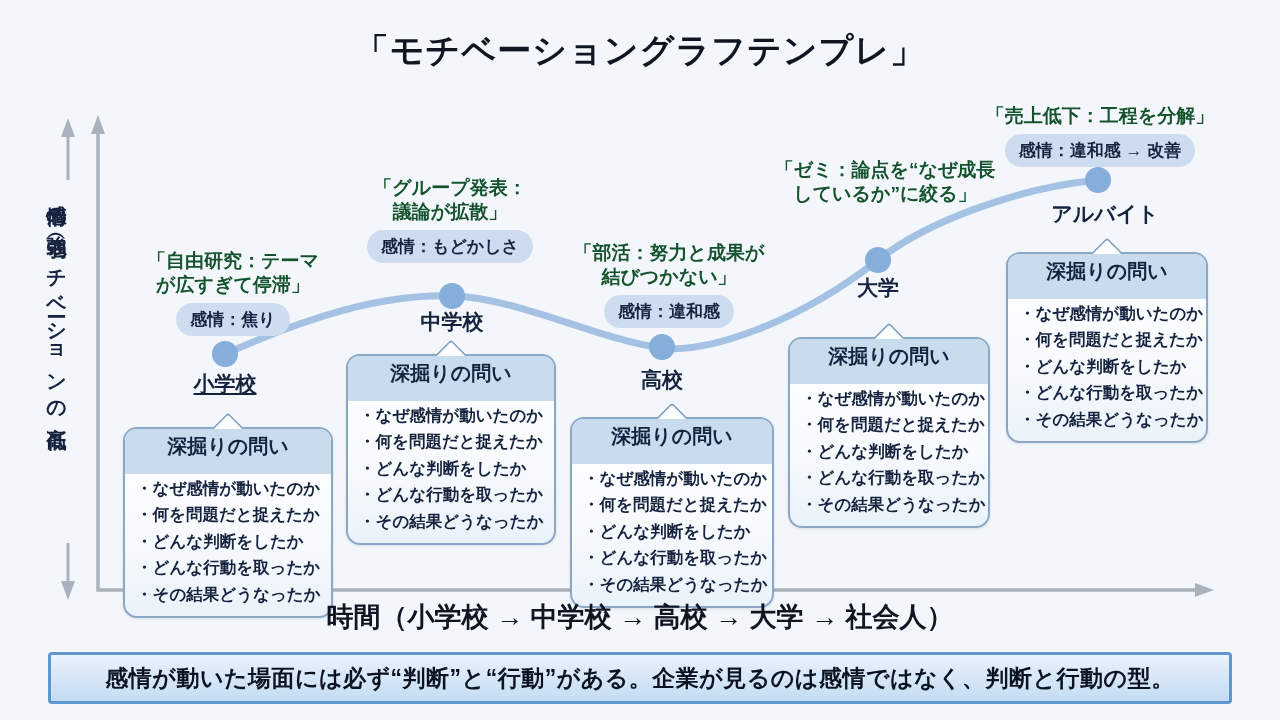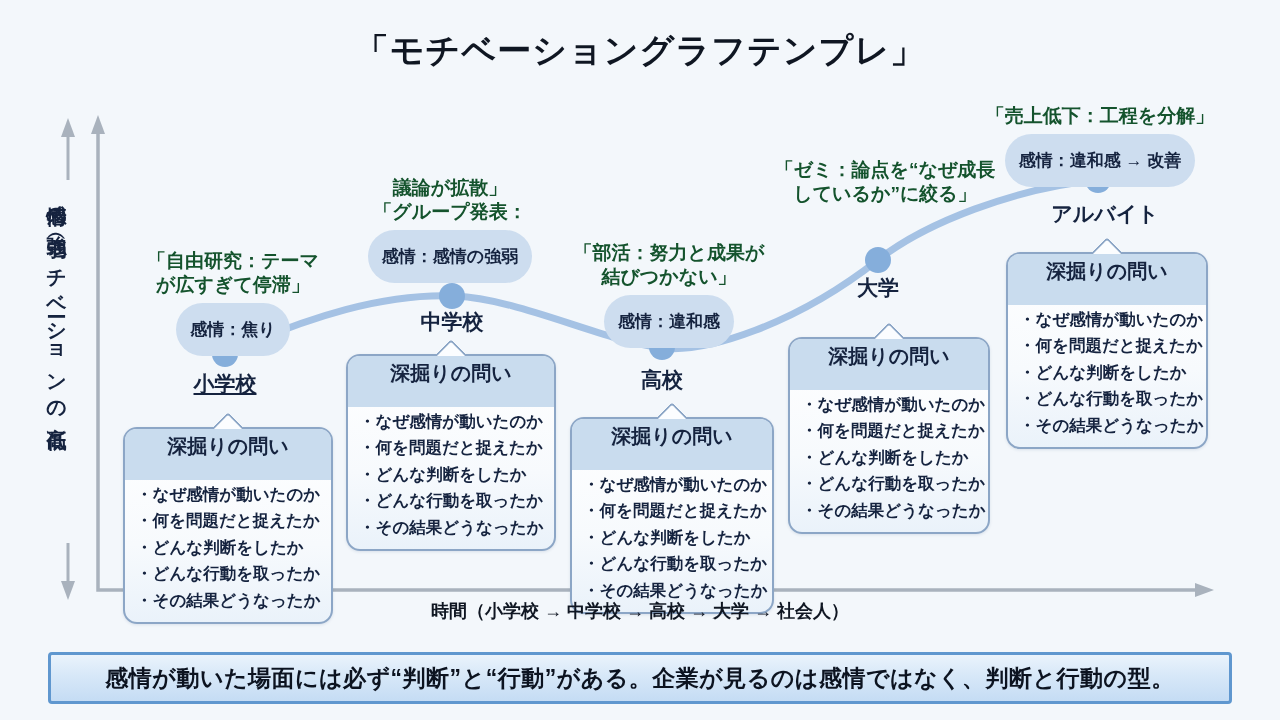--- a/index.html
+++ b/index.html
@@ -21,50 +21,50 @@
     display:flex;align-items:center;
   }
   .stage-label{
     font-size:21px;font-weight:bold;color:#15233f;text-align:center;
   }
   .event{ text-align:center; }
   .ev-title{ font-size:19px;font-weight:bold;color:#14532d;line-height:1.26; }
   .badge{
     display:inline-block;margin-top:6px;
     background:#cdddef;border-radius:999px;
-    padding:15px 14px;font-size:17px;font-weight:bold;color:#15233f;
+    padding:5px 14px;font-size:17px;font-weight:bold;color:#15233f;
     white-space:nowrap;
   }
   .dd-box{
     border:2.5px solid #8ca6c6;border-radius:14px;
     background:linear-gradient(180deg,#ffffff 0%,#f7fafd 60%,#eaf2fa 100%);
     box-shadow:0 1px 3px rgba(70,100,140,.15);
   }
   .dd-notch{
     position:absolute;top:-12px;left:50%;
     width:22px;height:22px;
     transform:translateX(-50%) rotate(45deg);
     background:#fbfdff;
     border-top:2.5px solid #8ca6c6;border-left:2.5px solid #8ca6c6;
     border-top-left-radius:4px;
   }
   .dd-header{
     background:#c9dcee;border-radius:11px 11px 0 0;
     text-align:center;font-size:20px;font-weight:bold;color:#15233f;
-    padding:4px 0 20px 0;position:relative;
+    padding:4px 0 14px 0;position:relative;
   }
   .dd-body{ padding:1px 9px 9px 11px; }
   .dd-bullet{
     font-size:16.5px;font-weight:bold;color:#15233f;line-height:1.6;
     white-space:nowrap;
   }
   .dd-bullet::before{ content:"・"; }
   .x-label{
     top:599px;left:0;width:1280px;text-align:center;
-    font-size:18px;font-weight:bold;color:#0f1622;
+    font-size:27px;font-weight:bold;color:#0f1622;
   }
   .footer-banner{
     left:48px;top:652px;width:1184px;height:52px;
     border:3px solid #5f97cf;border-radius:4px;box-sizing:border-box;
     background:linear-gradient(180deg,#eaf3fc 0%,#d7e8f8 45%,#c5dcf4 100%);
     display:flex;align-items:center;justify-content:center;
   }
   .footer-text{
     font-size:23px;font-weight:bold;color:#0c1320;letter-spacing:.5px;
   }
@@ -106,24 +106,24 @@
 <div class="abs event" style="left:128px;top:249px;width:210px;">
   <div class="ev-title">
     <div>「自由研究：テーマ</div>
     <div>が広すぎて停滞」</div>
   </div>
   <div class="badge">感情：焦り</div>
 </div>
 
 <div class="abs event" style="left:345px;top:176px;width:210px;">
   <div class="ev-title">
+    <div>「グループ発表：</div>
     <div>議論が拡散」</div>
-    <div>「グループ発表：</div>
-  </div>
-  <div class="badge">感情：感情の強弱</div>
+  </div>
+  <div class="badge">感情：もどかしさ</div>
 </div>
 
 <div class="abs event" style="left:560px;top:241px;width:218px;">
   <div class="ev-title">
     <div>「部活：努力と成果が</div>
     <div>結びつかない」</div>
   </div>
   <div class="badge">感情：違和感</div>
 </div>
 

